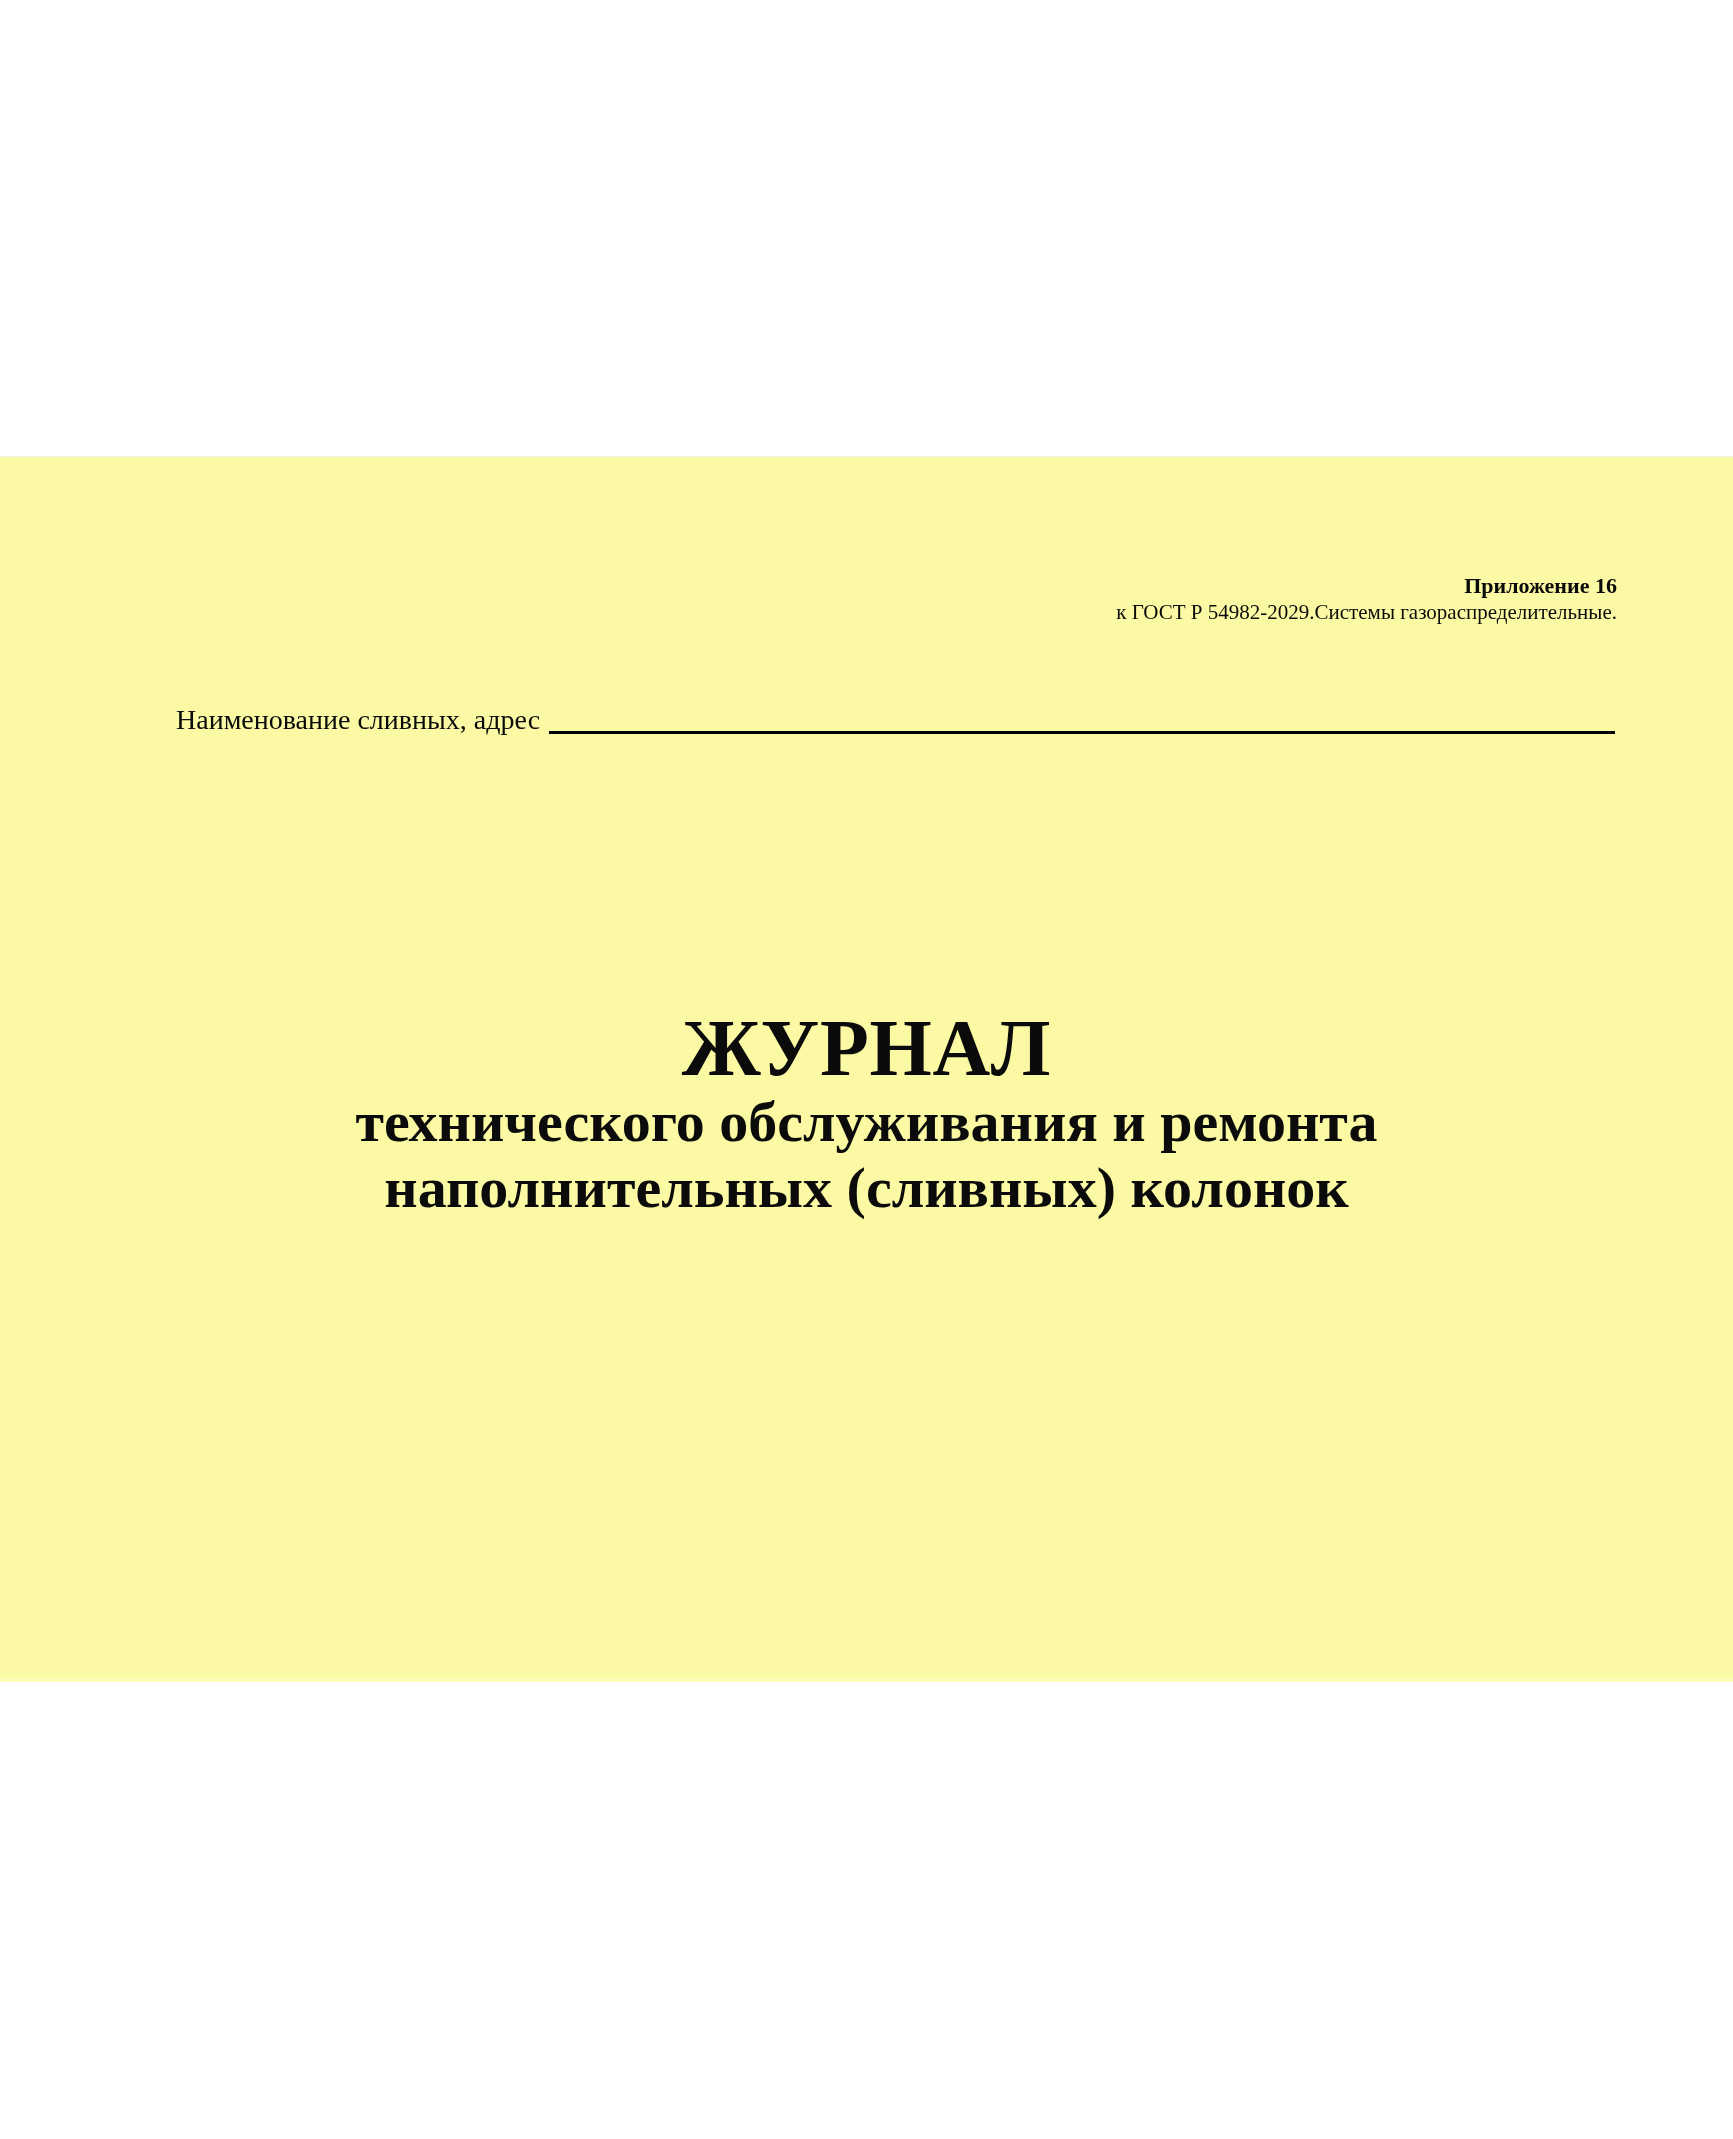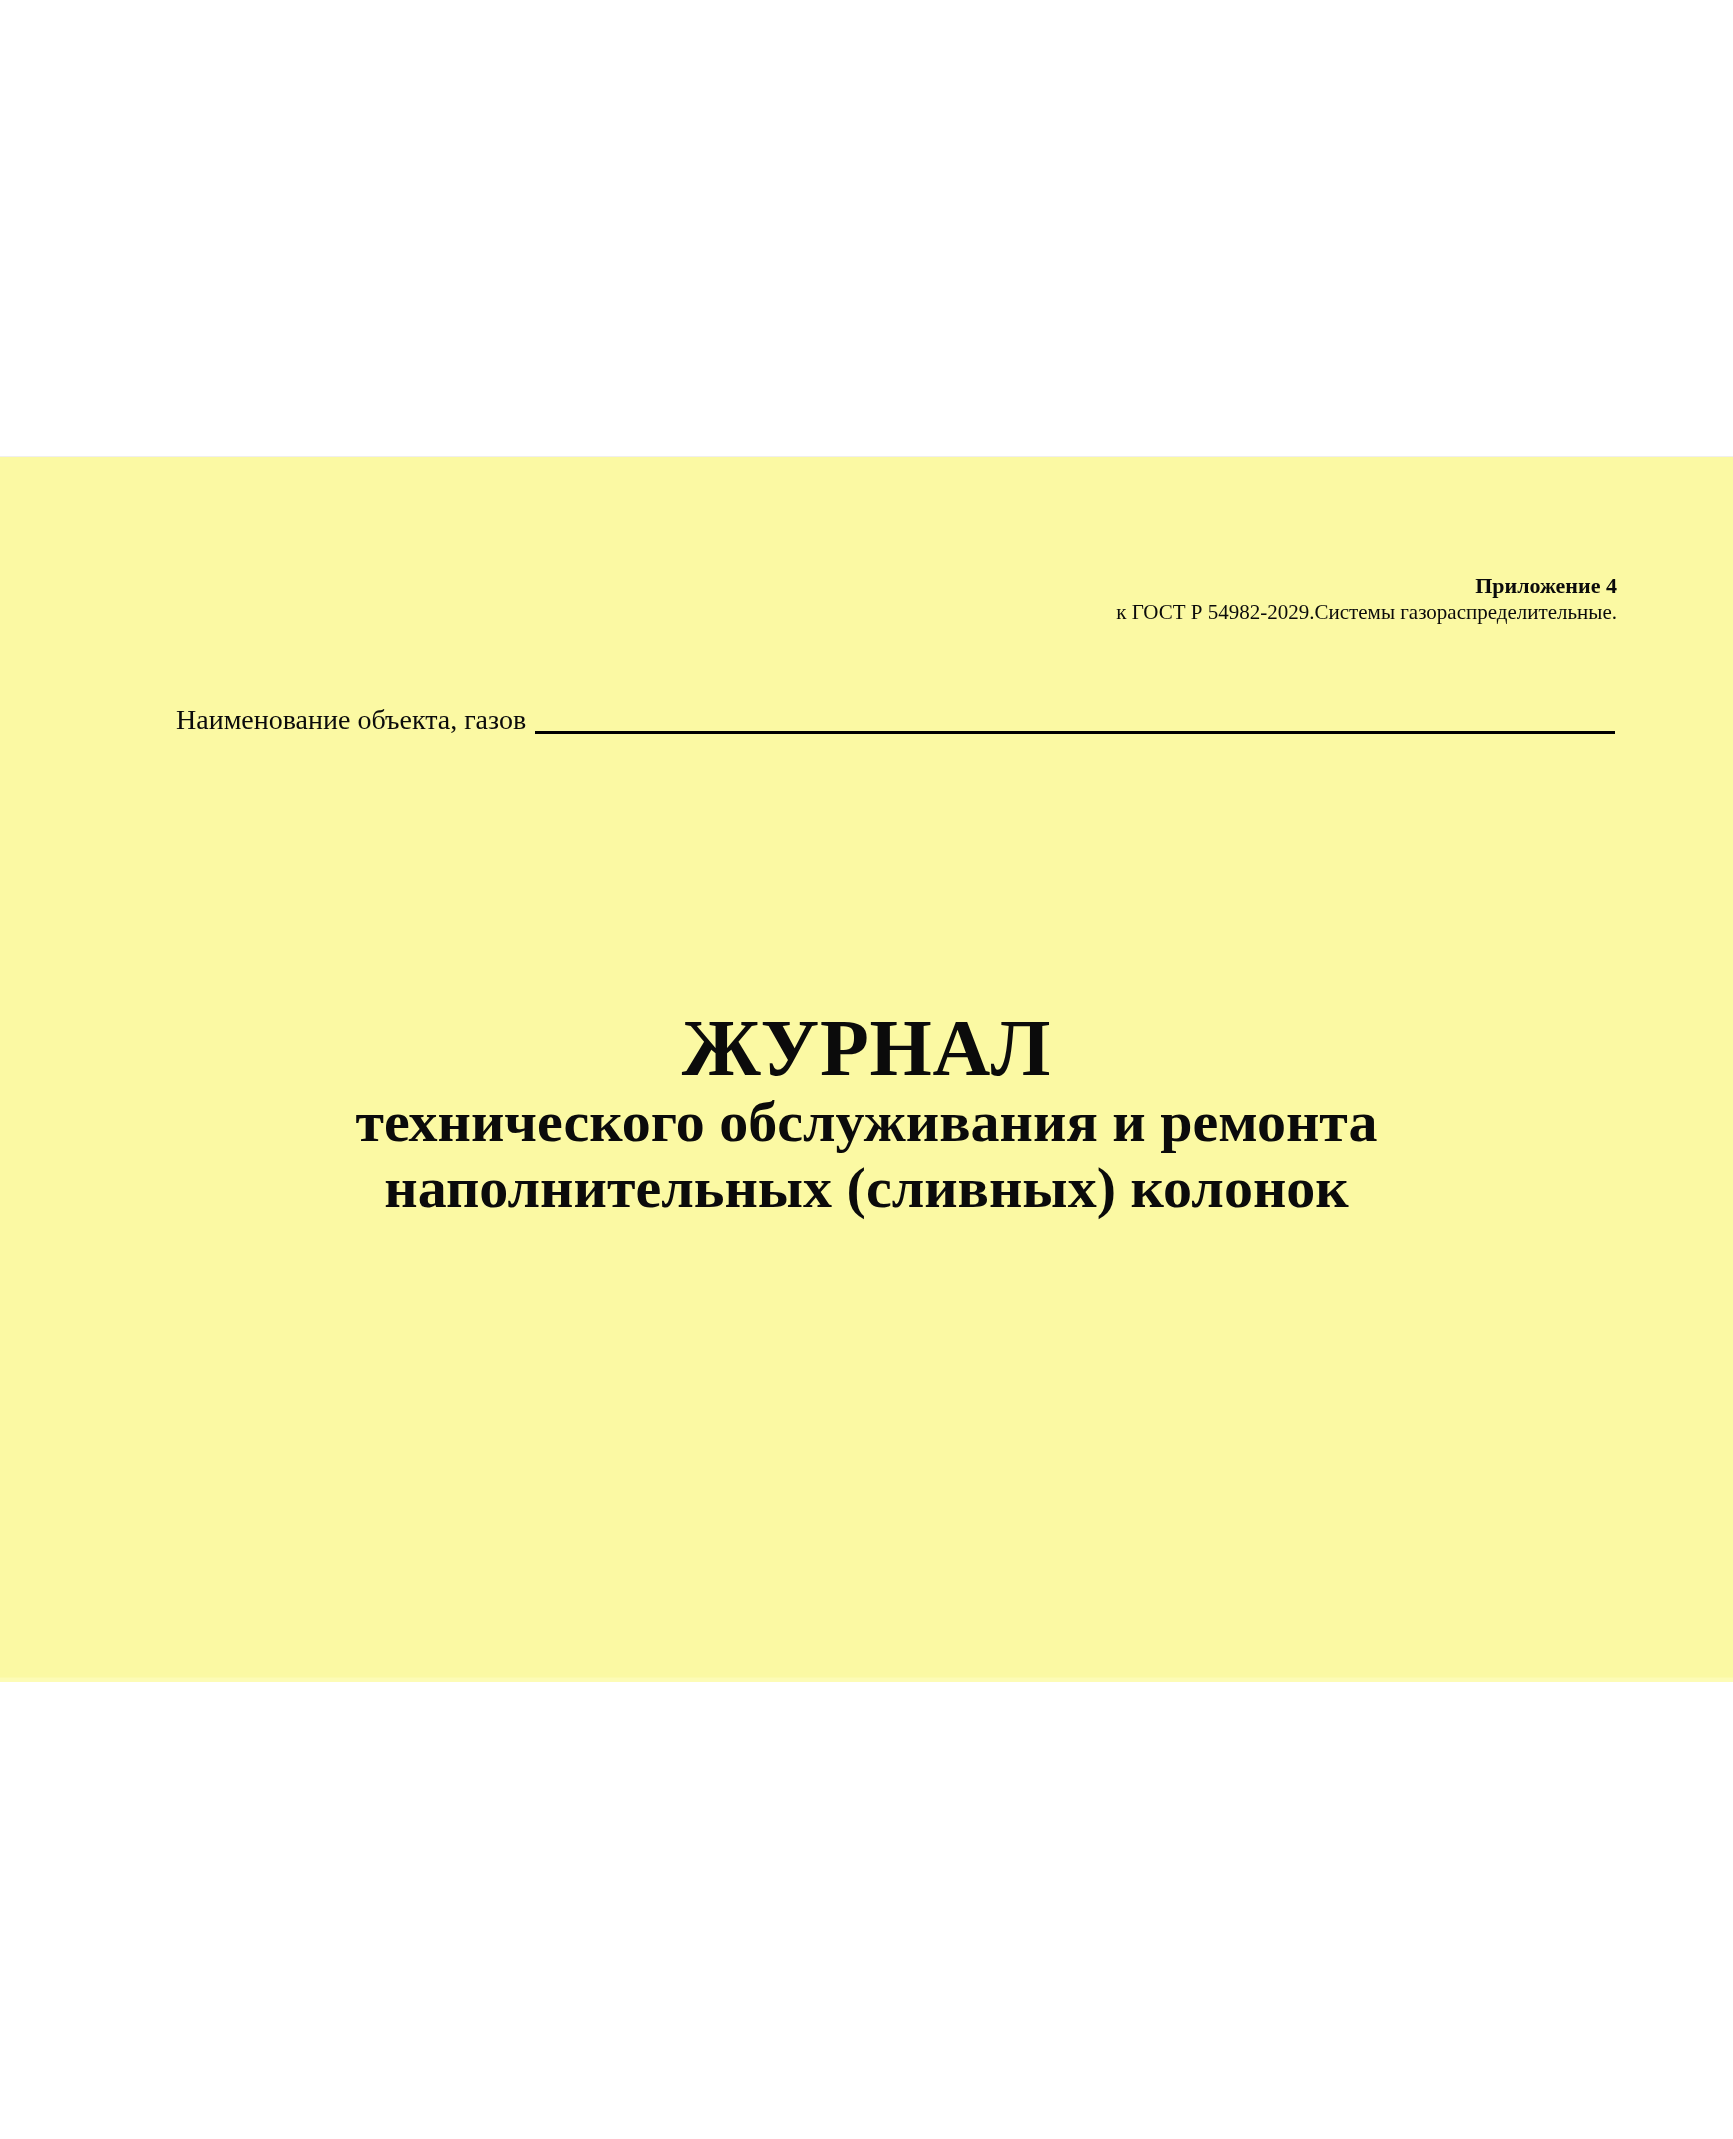--- a/index.html
+++ b/index.html
@@ -84,26 +84,26 @@
   }
 </style>
 </head>
 <body>
 
 <div id="canvas">
 
   <div class="cover">
 
     <div class="appendix">
-      <div class="bold-line">Приложение 4</div>
+      <div class="bold-line">Приложение 16</div>
       <div>к ГОСТ Р 54982-2029.Системы газораспределительные.</div>
     </div>
 
     <div class="object-row">
-      <span class="label">Наименование объекта, газов</span>
+      <span class="label">Наименование сливных, адрес</span>
       <span class="fill-line"></span>
     </div>
 
     <div class="title-block">
       <div class="title-main">ЖУРНАЛ</div>
       <div class="title-sub">технического обслуживания и ремонта</div>
       <div class="title-sub">наполнительных (сливных) колонок</div>
     </div>
 
   </div>

